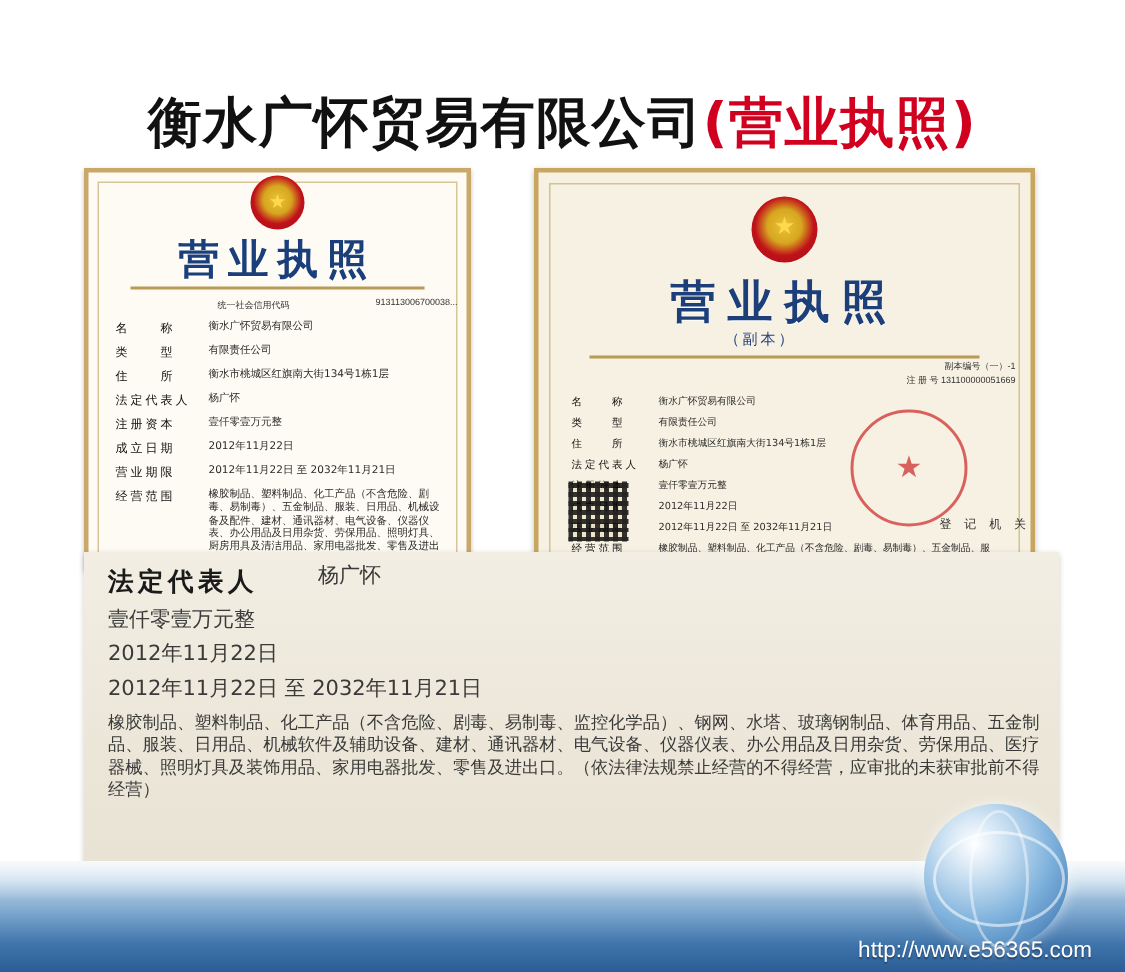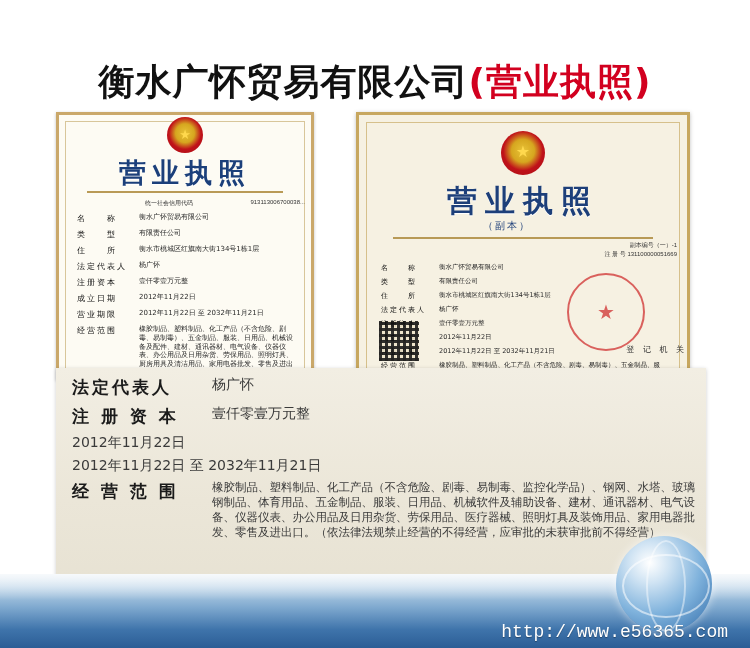--- a/index.html
+++ b/index.html
@@ -60,24 +60,24 @@
   .globe:after {
     content:"";
     position:absolute; left:30px; top:4px;
     width:36px; height:88px;
     border-radius:50%;
     border:2px solid rgba(255,255,255,.45);
   }
   .watermark {
     position:absolute;
     right:22px; bottom:6px;
-    font-size:18px;
+    font-size:15px;
     color:#ffffff;
     text-shadow:0 1px 1px rgba(0,0,0,.35);
-    font-family:Liberation Mono, monospace;
+    font-family:Liberation Sans, sans-serif;
   }
 
   
   .lic1 {
     position:absolute;
     left:56px; top:112px;
     width:252px; height:262px;
     background:#fdfbf3;
     border:3px solid #caa86a;
     box-shadow:0 1px 3px rgba(0,0,0,.25);
@@ -401,31 +401,29 @@
   </div>
 
   <div class="zoom">
     <div class="bg-grain"></div>
     <div class="zrows">
       <div class="zrow">
         <div class="zlbl">法定代表人</div>
         <div class="zval">杨广怀</div>
       </div>
       <div class="zrow">
-        <div class="zlbl">注 册 资 本</div>
         <div class="zval">壹仟零壹万元整</div>
       </div>
       <div class="zrow">
         <div class="zval">2012年11月22日</div>
       </div>
       <div class="zrow">
         <div class="zval">2012年11月22日 至 2032年11月21日</div>
       </div>
       <div class="zrow">
-        <div class="zlbl">经 营 范 围</div>
         <div class="zval scope">橡胶制品、塑料制品、化工产品（不含危险、剧毒、易制毒、监控化学品）、钢网、水塔、玻璃钢制品、体育用品、五金制品、服装、日用品、机械软件及辅助设备、建材、通讯器材、电气设备、仪器仪表、办公用品及日用杂货、劳保用品、医疗器械、照明灯具及装饰用品、家用电器批发、零售及进出口。（依法律法规禁止经营的不得经营，应审批的未获审批前不得经营）</div>
       </div>
     </div>
     <div class="ghost">登记机关</div>
   </div>
 
   <div class="blue-band">
     <div class="shine"></div>
   </div>
   <div class="globe"></div>

